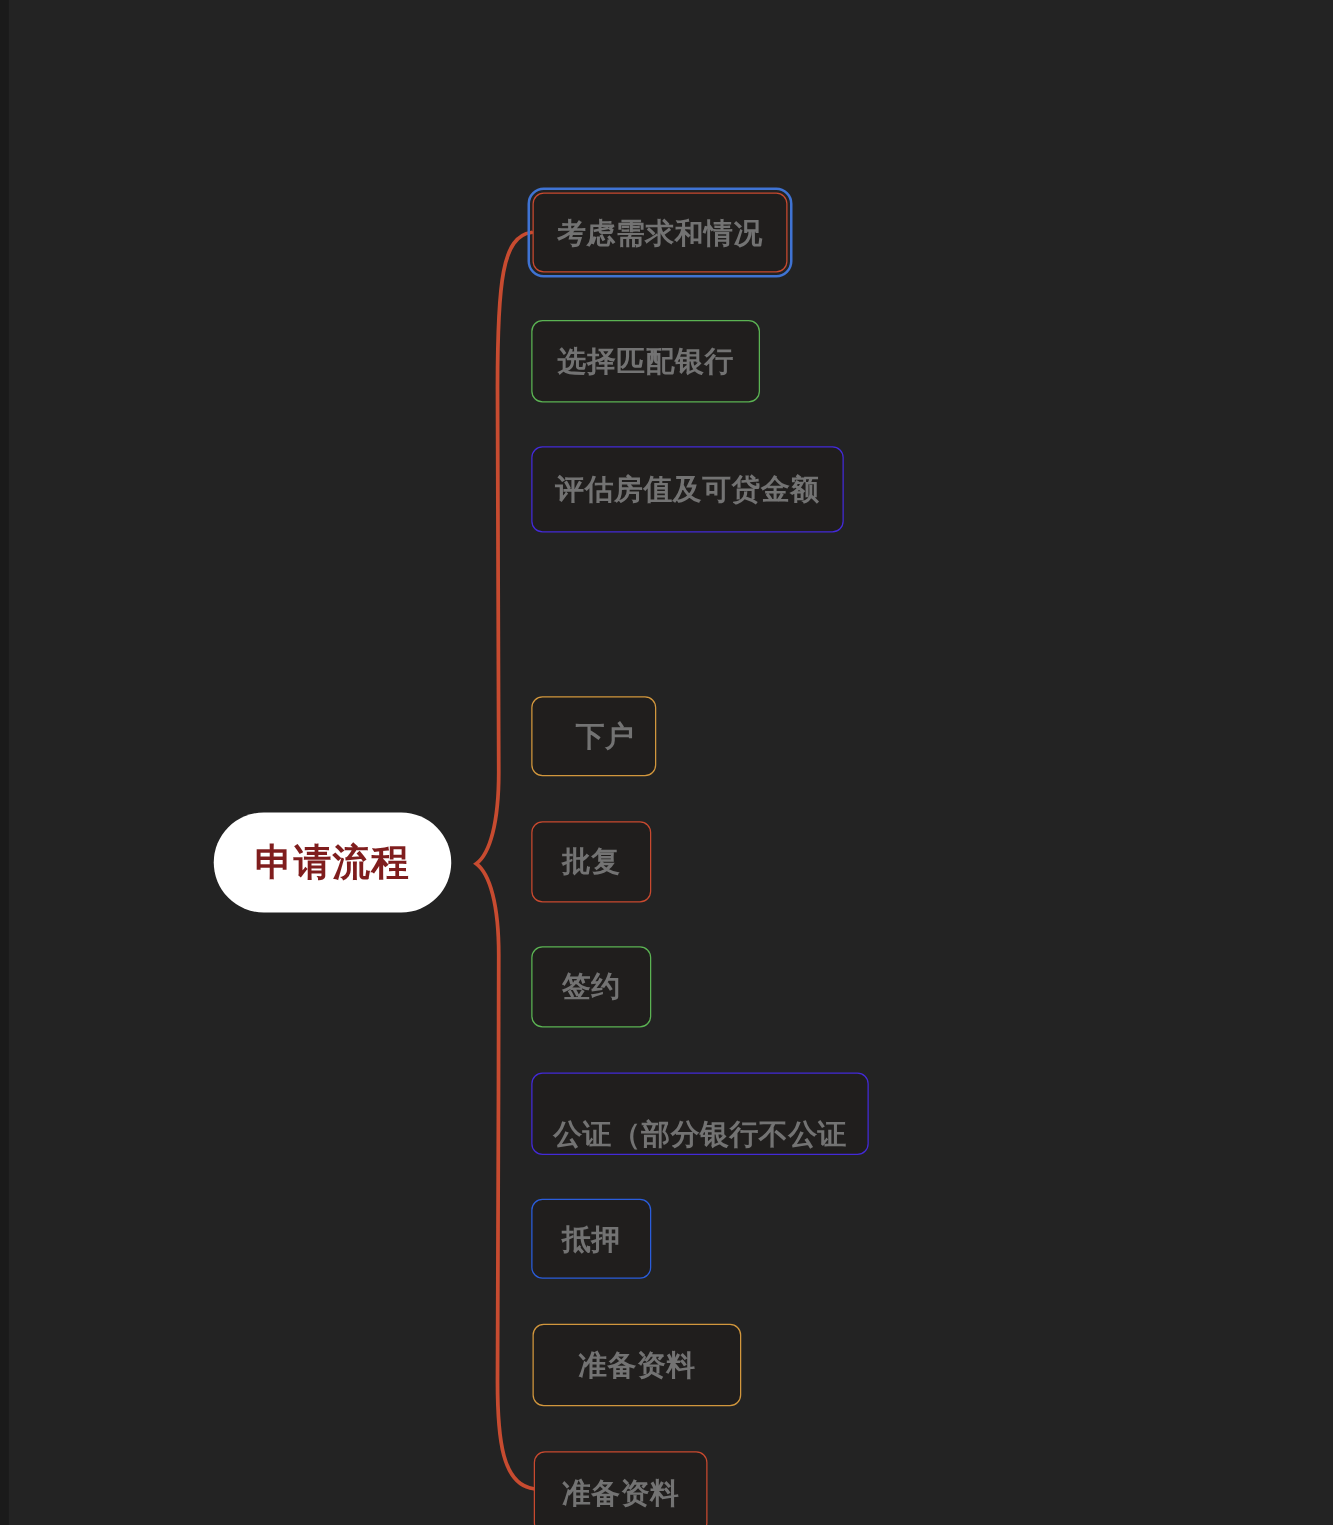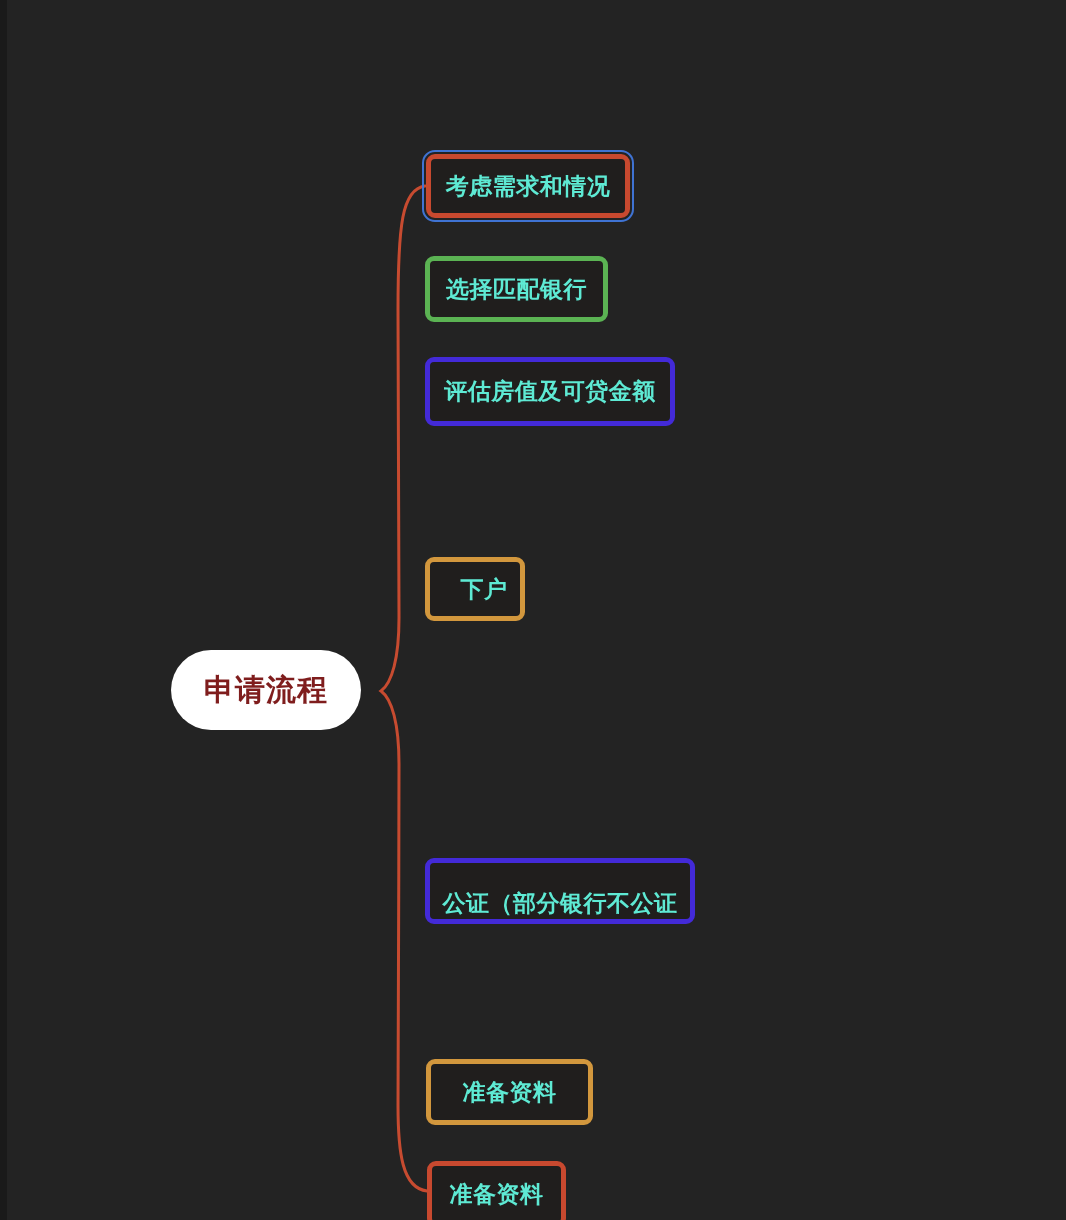--- a/index.html
+++ b/index.html
@@ -38,26 +38,26 @@
     justify-content: center;
     font-size: 30px;
     font-weight: bold;
     letter-spacing: 1px;
     box-sizing: border-box;
     cursor: pointer;
   }
   .node {
     position: absolute;
     box-sizing: border-box;
-    border: 5px solid #a3a3a3;
+    border: 1px solid #a3a3a3;
     border-radius: 9px;
     display: flex;
     align-items: center;
     justify-content: center;
-    color: #5eead4;
+    color: #737373;
     font-size: 23px;
     font-weight: bold;
     white-space: nowrap;
     letter-spacing: 0.5px;
     cursor: pointer;
   }
   
   .p0  { left: 426px; top: 154px;  width: 204px; height: 64px; }
   .p1  { left: 425px; top: 256px;  width: 183px; height: 66px; }
   .p2  { left: 425px; top: 357px;  width: 250px; height: 69px; font-family: Liberation Mono, monospace; }
@@ -96,22 +96,31 @@
   </div>
   <div class="node p1" style="border-color: rgb(91, 179, 83); background: rgb(32, 30, 29);">
     <span>选择匹配银行</span>
   </div>
   <div class="node p2" style="border-color: rgb(67, 42, 216); background: rgb(32, 30, 29);">
     <span>评估房值及可贷金额</span>
   </div>
   <div class="node p4" style="border-color: rgb(210, 151, 61); background: rgb(32, 30, 29); padding-left: 18px;">
     <span>下户</span>
   </div>
+  <div class="node p5" style="border-color: rgb(200, 73, 47); background: rgb(32, 30, 29);">
+    <span>批复</span>
+  </div>
+  <div class="node p6" style="border-color: rgb(91, 179, 83); background: rgb(32, 30, 29);">
+    <span>签约</span>
+  </div>
   <div class="node p7" style="border-color: rgb(67, 42, 216); background: rgb(32, 30, 29);">
     <span>公证（部分银行不公证</span>
+  </div>
+  <div class="node p8" style="border-color: rgb(42, 93, 219); background: rgb(32, 30, 29);">
+    <span>抵押</span>
   </div>
   <div class="node p9" style="border-color: rgb(210, 151, 61); background: rgb(32, 30, 29);">
     <span>准备资料</span>
   </div>
   <div class="node p10" style="border-color: rgb(200, 73, 47); background: rgb(32, 30, 29);">
     <span>准备资料</span>
   </div>
 
 </div>
 

